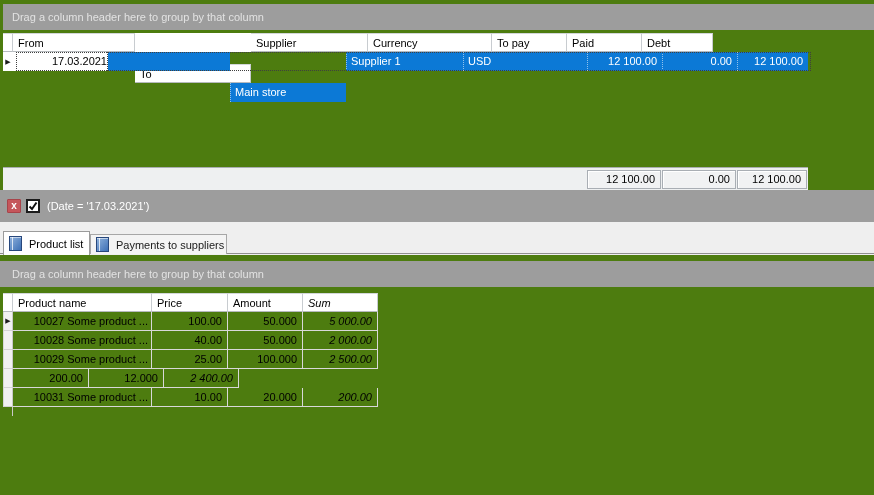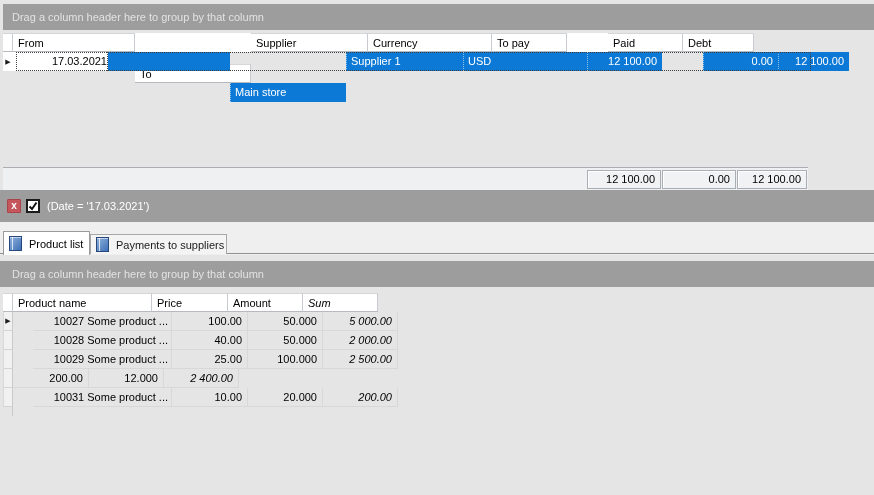--- a/index.html
+++ b/index.html
@@ -1,30 +1,30 @@
 <!DOCTYPE html>
 <html><head>
 <meta charset="utf-8">
 <style>
   * { margin:0; padding:0; box-sizing:border-box; }
   html,body { background:#fff; }
   body { font-family:"Liberation Sans", sans-serif; font-size:11px; color:#000; }
-  #app { position:relative; width:874px; height:495px; background:#e5e5e5; overflow:hidden; }
+  #app { position:relative; width:874px; height:495px; background:#4d7c0f; overflow:hidden; }
 
   .group-band { position:absolute; left:3px; width:871px; height:26px; background:#9d9d9d;
                 color:#e2e2e2; line-height:26px; padding-left:9px; }
 
   
   .hdr-row { position:absolute; display:flex; height:19px; background:#fff; }
   .hdr-cell { height:19px; line-height:18px; background:#fff; border-bottom:1px solid #b6babe;
               border-top:1px solid #d3d7da; border-right:1px solid #c8ccd0; padding-left:5px;
               position:relative; overflow:hidden; white-space:nowrap; }
   .hdr-ind { width:10px; padding:0; }
   .c-date{width:95px;} .c-from{width:122px;} .c-to{width:116px;margin-top:31px;} .c-sup{width:117px;}
-  .c-cur{width:124px;} .c-topay{width:75px;} .c-paid{width:75px;margin-left:41px;} .c-debt{width:71px;}
+  .c-cur{width:124px;} .c-topay{width:75px;} .c-paid{width:75px;} .c-debt{width:71px;}
 
   .filter-btn { position:absolute; right:4px; top:2px; width:14px; height:14px; background:#fbfbfb;
                 border:1px solid #b9bec4; display:flex; align-items:center; justify-content:center; }
 
   .data-row { position:absolute; display:flex; height:19px; }
   .ind-cell { width:10px; height:19px; background:#fff; display:flex; align-items:center;
               justify-content:center; font-size:7px; color:#1c1c1c; }
   .row-focus { position:absolute; left:13px; top:0; width:795px; height:19px;
                border:1px dotted #3f3f3f; pointer-events:none; z-index:5; }
   .cell { height:19px; line-height:18px; overflow:hidden; white-space:nowrap; }
@@ -67,21 +67,21 @@
   .hdr2 { top:293px; left:3px; }
   .p-ind{width:10px; padding:0;} .p-name{width:139px;} .p-price{width:76px;}
   .p-amount{width:75px;} .p-sum{width:75px;font-style:italic;}
 
   .prow { position:absolute; left:3px; display:flex; height:19px; }
   .p-ind-cell { width:10px; height:19px; background:#f1f1f1; border-right:1px solid #c9c9c9;
                 border-bottom:1px solid #d4d4d4; border-left:1px solid #d8d8d8; display:flex;
                 align-items:center; justify-content:center; font-size:7px; color:#1c1c1c; }
   .pcell { height:19px; line-height:18px; border-right:1px solid #d8d8d8;
            border-bottom:1px solid #d8d8d8; text-align:right; white-space:nowrap; overflow:hidden; }
-  .pcell.name { padding-right:3px;margin-left:20px; }
+  .pcell.name { padding-right:3px; }
   .pcell.num { padding-right:5px; }
   .ind-tail { position:absolute; left:12px; top:407px; width:1px; height:9px; background:#c9c9c9; }
 </style>
 </head>
 <body>
 
 <div id="app">
 
   <div class="group-band" style="top:4px;">Drag a column header here to group by that column</div>
 

